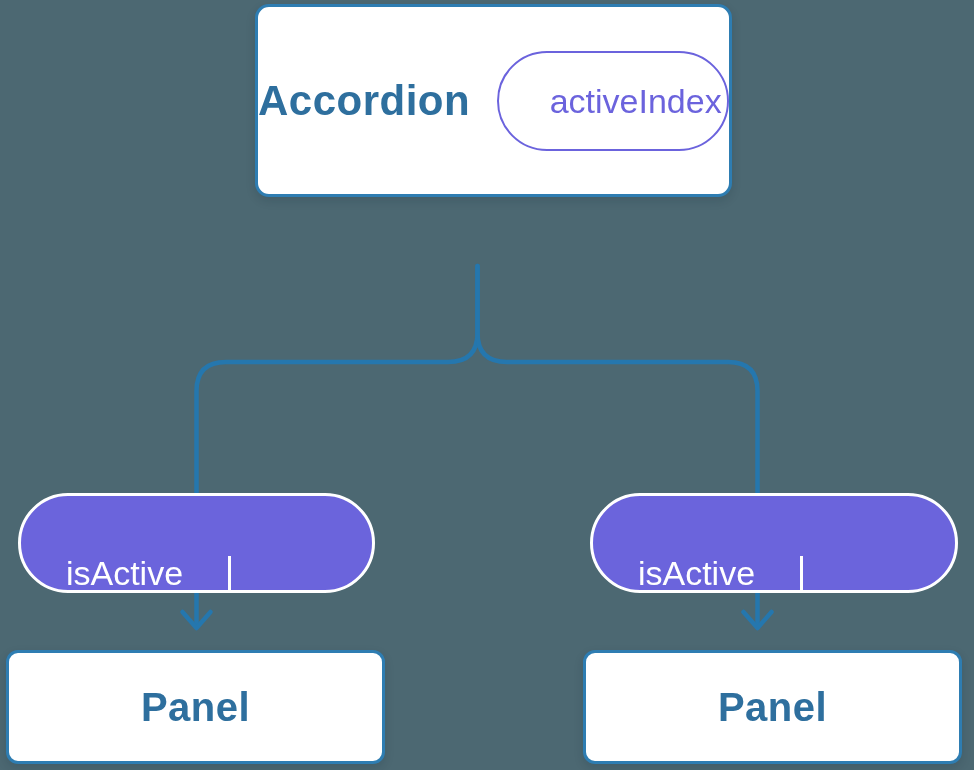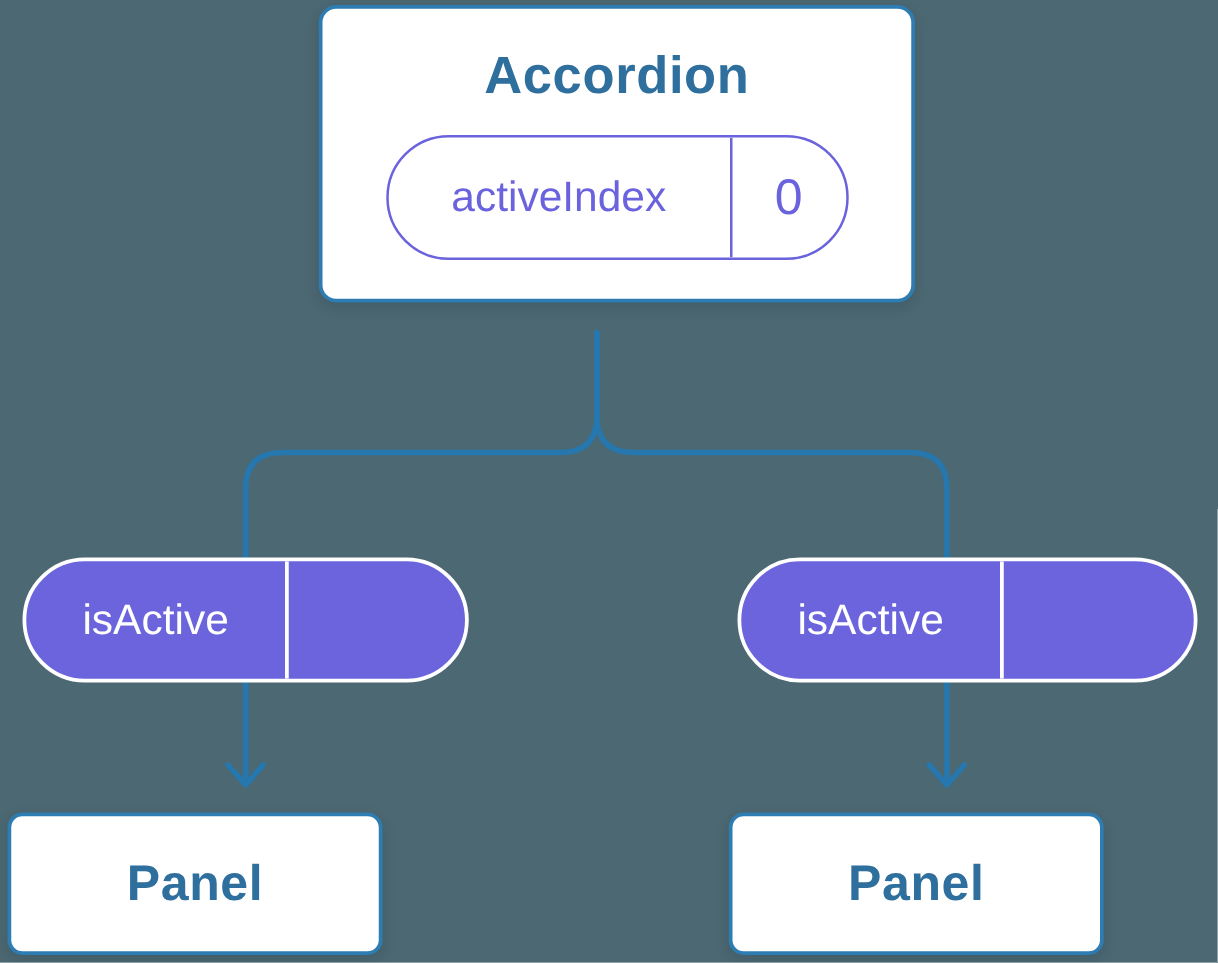--- a/index.html
+++ b/index.html
@@ -46,34 +46,34 @@
     border: 3px solid var(--box-border);
     border-radius: 14px;
     z-index: 2;
     display: flex;
     align-items: center;
     justify-content: center;
     box-shadow: 0 4px 10px rgba(15, 35, 45, 0.15);
   }
   .root-card {
     left: 255px; top: 4px;
-    width: 477px; height: 238px;
-    flex-direction: column;
+    width: 477px; height: 193px;
+    flex-direction: row;
     gap: 27px;
   }
   .card-title {
     font-size: 42px;
     font-weight: 600;
     color: var(--box-text);
     line-height: 1;
     letter-spacing: 0.5px;
   }
   .panel-card {
     top: 650px;
-    width: 300px; height: 114px;
+    width: 379px; height: 114px;
     border-radius: 12px;
   }
   .panel-card.pos-left  { left: 6px; }
   .panel-card.pos-right { left: 583px; }
   .panel-label {
     font-size: 40px;
     font-weight: 600;
     color: var(--box-text);
     letter-spacing: 0.5px;
   }
@@ -103,25 +103,26 @@
   }
   .prop-pill .pill-name {
     flex: 0 0 275px;
     border-right: 2.5px solid var(--pill-accent);
   }
   .prop-pill .pill-val { flex: 1; font-size: 40px; }
 
   
   .state-pill {
     position: absolute;
-    top: 446px;
+    top: 493px;
     background: var(--pill-fill);
     border: 3px solid var(--pill-text-on-fill);
     color: var(--pill-text-on-fill);
     z-index: 2;
+    align-items: flex-end;
   }
   .state-pill.pos-left  { left: 18px;  width: 357px; }
   .state-pill.pos-right { left: 590px; width: 368px; }
   .state-pill .pill-name {
     flex: 0 0 210px;
     border-right: 3px solid var(--pill-text-on-fill);
   }
   .state-pill .pill-val { flex: 1; }
 </style>
 </head>

